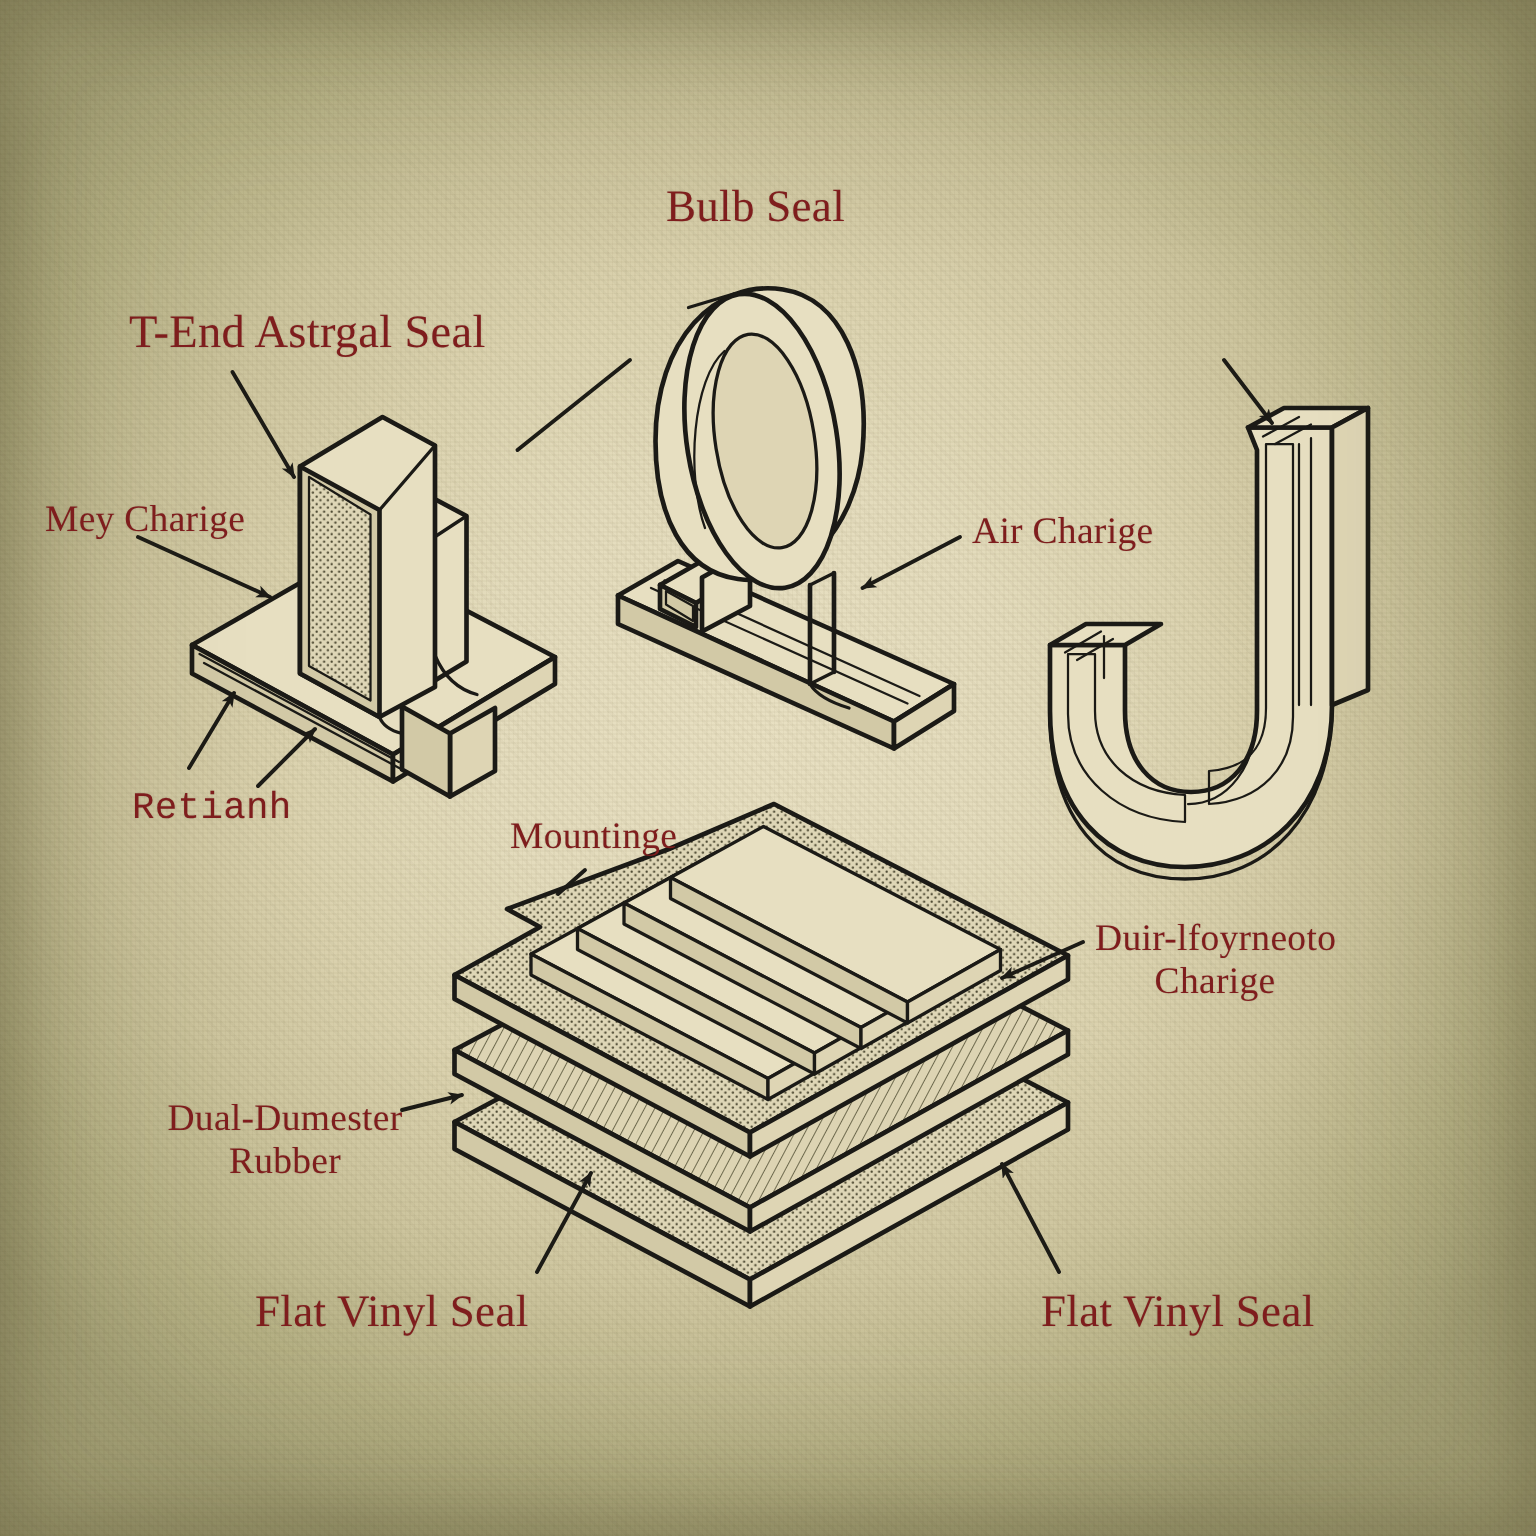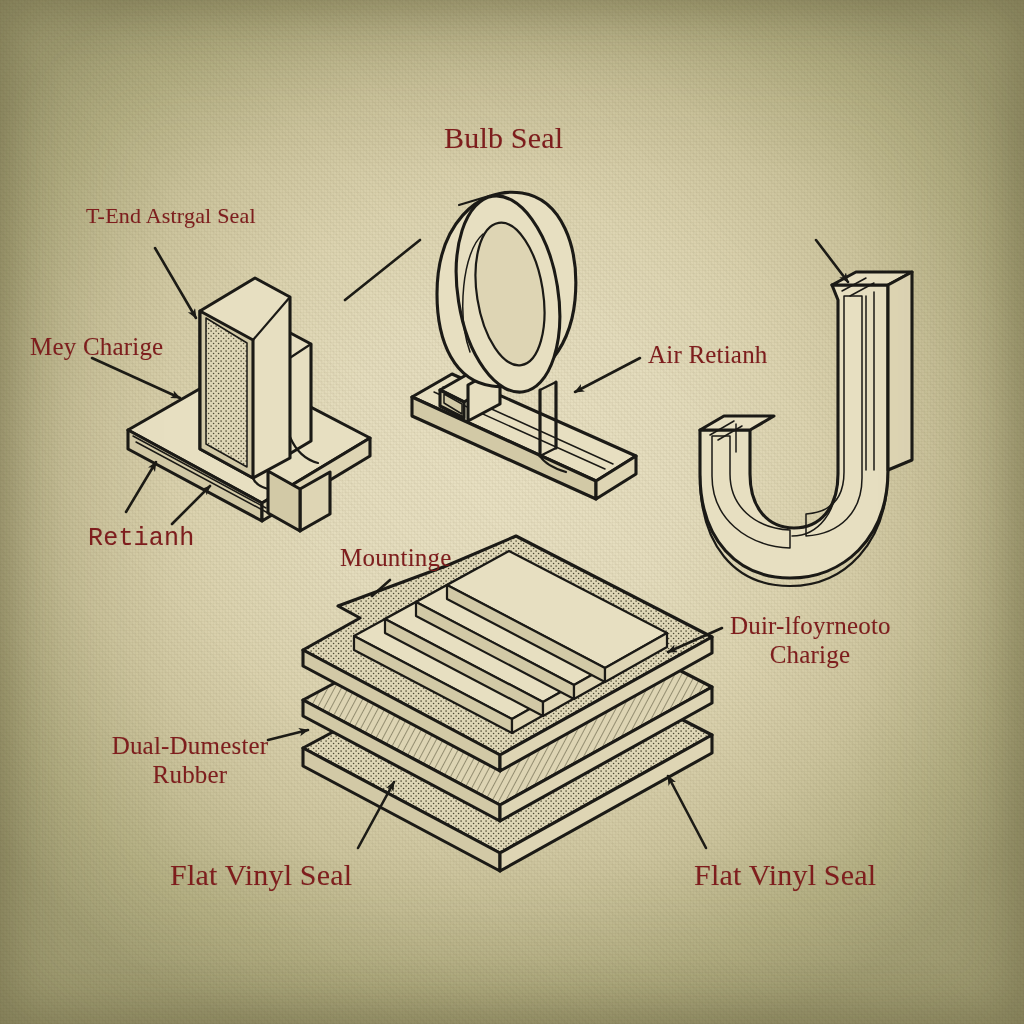--- a/index.html
+++ b/index.html
@@ -66,21 +66,21 @@
   .leader { stroke: #1c1b16; stroke-width: 2.6; fill: none; stroke-linecap: round; }
 
   .label {
     position: absolute;
     color: #7f1d1d;
     white-space: pre;
     line-height: 1.16;
     letter-spacing: .2px;
     text-shadow: 0 0 1px rgba(30,28,18,.18);
   }
-  .title { font-size: 22px; }
+  .title { font-size: 31px; }
   .title-lg { font-size: 30px; }
   .anno { font-size: 25px; }
   .anno-c { text-align: center; }
 </style>
 </head>
 <body>
 
 <div id="page">
   <div id="paper-base"></div>
   <div id="paper-grain"></div>
@@ -300,21 +300,21 @@
 
 
   <div class="label title-lg" style="left:170px; top:858px;">Flat Vinyl Seal</div>
 
   <div class="label title-lg" style="left:694px; top:858px;">Flat Vinyl Seal</div>
 
   <div class="label anno" style="left:30px; top:332px;">Mey Charige</div>
 
   <div class="label anno" style="left:88px; top:524px;font-family:Liberation Mono, monospace;">Retianh</div>
 
-  <div class="label anno" style="left:648px; top:340px;">Air Retianh</div>
+  <div class="label anno" style="left:648px; top:340px;">Air Charige</div>
 
   <div class="label anno" style="left:340px; top:543px;">Mountinge</div>
 
   <div class="label anno anno-c" style="left:110px; top:731px; width:160px;">Dual-Dumester
 Rubber</div>
 
   <div class="label anno anno-c" style="left:730px; top:611px; width:160px;">Duir-lfoyrneoto
 Charige</div>
 </div>
 

